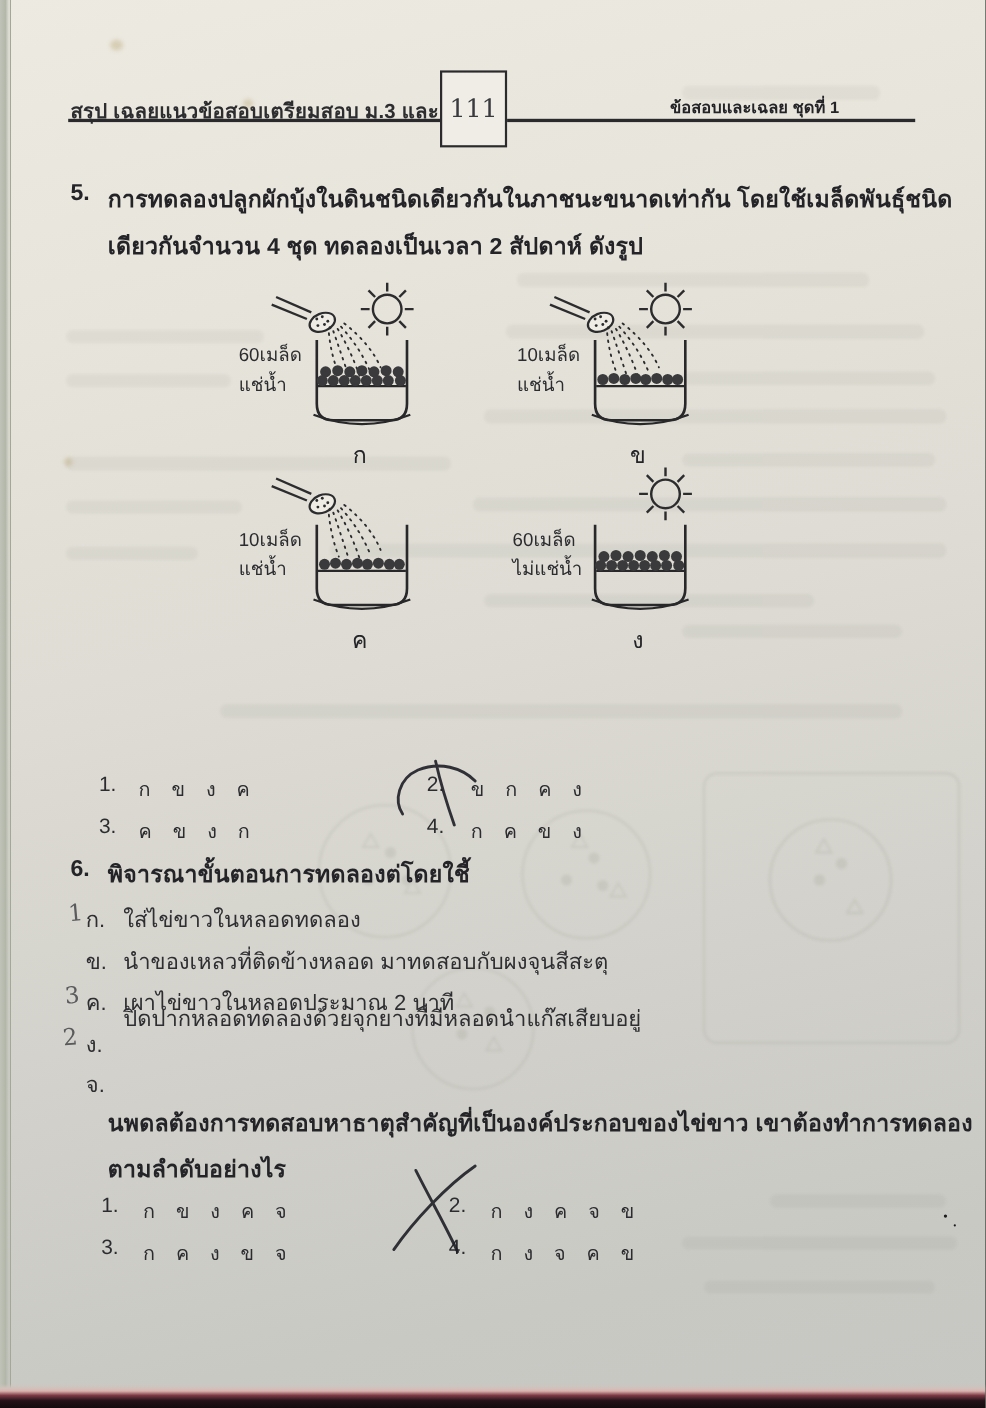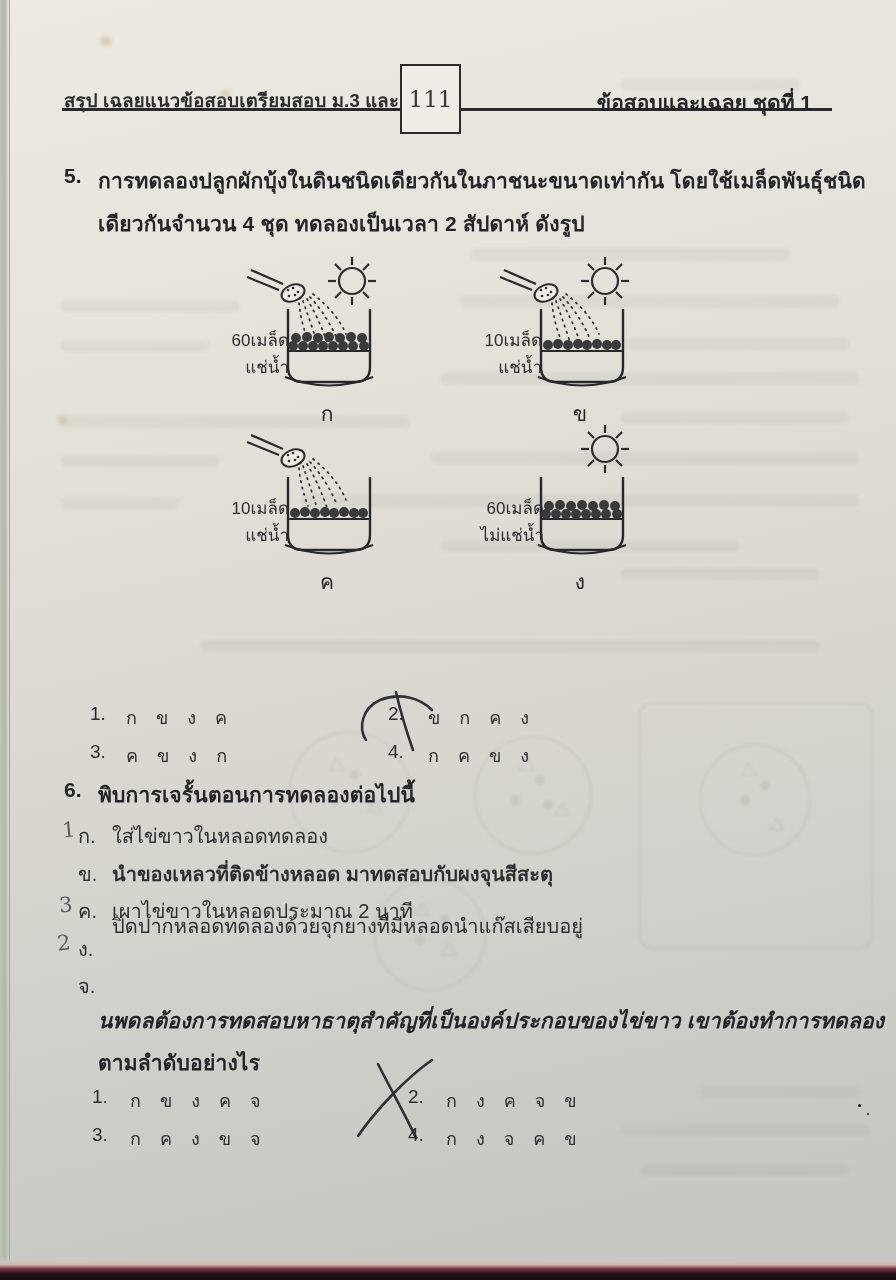--- a/index.html
+++ b/index.html
@@ -3,35 +3,35 @@
 <meta charset="utf-8">
 <style>
   html,body{margin:0;padding:0;background:#3a3a38;}
   #stage{position:relative;width:896px;height:1280px;overflow:hidden;
     font-family:"Liberation Sans","DejaVu Sans",sans-serif;
     background:linear-gradient(168deg,#edeae2 0%,#e7e4db 22%,#dddbd3 46%,#d2d1cb 68%,#c9c9c4 88%,#c6c6c2 100%);}
   .abs{position:absolute;}
   .nowrap{white-space:nowrap;}
   
   .hdr-left{left:64px;top:86px;font-size:18.5px;font-weight:600;color:#2d2d30;letter-spacing:.2px;}
-  .hdr-right{left:560px;top:86px;width:252px;text-align:right;font-size:21px;font-weight:700;color:#242428;}
+  .hdr-right{left:560px;top:86px;width:252px;text-align:center;font-size:15px;font-weight:700;color:#242428;}
   .hdr-rule{left:62px;top:108px;width:770px;height:3px;background:#2a2a2c;}
   .pagebox{left:400px;top:64px;width:57px;height:66px;border:2.5px solid #2b2b2d;background:#efede6;
     display:flex;align-items:center;justify-content:center;z-index:4;}
   .pagebox span{font-family:"DejaVu Serif","Liberation Serif",serif;font-size:23px;color:#3a3a3e;}
   
   .qnum{font-size:21px;font-weight:700;color:#242428;}
   .qline{font-size:21px;font-weight:700;color:#242428;letter-spacing:.2px;text-align:right;}
   .step{font-size:20px;color:#2e2e32;}
   .choice-num{font-size:19px;color:#2c2c30;}
   .choice-txt{font-size:18px;color:#2c2c30;letter-spacing:3px;word-spacing:8px;}
   .pencil{font-size:21px;color:#5b5b5d;transform:rotate(-5deg);font-family:"DejaVu Serif","Liberation Serif",serif;}
   
   .cell{width:210px;height:175px;}
-  .pot-label{left:2px;top:72px;width:72px;text-align:right;font-size:17px;line-height:27px;color:#2c2c30;}
+  .pot-label{left:2px;top:54px;width:72px;text-align:left;font-size:17px;line-height:27px;color:#2c2c30;}
   .pot-letter{left:68px;top:142px;width:88px;text-align:center;font-size:21px;color:#242428;}
   .cell svg{position:absolute;left:0;top:0;}
   
   .ghosts{left:0;top:0;z-index:1;}
   .content{z-index:2;}
   .marks{z-index:5;}
   .edge-left{left:0;top:0;width:9px;height:1280px;z-index:6;
     background:linear-gradient(90deg,#c0c4b8 0%,#b2b7aa 55%,rgba(170,175,160,0) 100%);
     border-right:1px solid rgba(140,146,130,.55);}
   .edge-bottom{left:0;top:1258px;width:896px;height:22px;z-index:6;
@@ -343,40 +343,40 @@
   <div class="abs content choice-txt nowrap" style="left:428px;top:741px;">ก ค ข ง</div>
 
   <svg class="abs marks" style="left:356px;top:690px;" width="80" height="64" viewBox="0 0 80 64">
     <g stroke="#1e1e26" stroke-width="2.6" fill="none" stroke-linecap="round" opacity=".9">
       <path d="M10,50 C2,38 6,18 24,10 C44,2 64,8 76,20"></path>
       <path d="M40,2 C44,20 50,40 57,60"></path>
     </g>
   </svg>
 
   <div class="abs content qnum" style="left:64px;top:778px;">6.</div>
-  <div class="abs content qline nowrap" style="left:98px;top:778px;">พิบการเจรั้นตอนการทดลองต่อไปนี้</div>
+  <div class="abs content qline nowrap" style="left:98px;top:778px;">พิจารณาขั้นตอนการทดลองต่โดยใชี้</div>
 
   <div class="abs content pencil" style="left:62px;top:818px;">1</div>
   <div class="abs content step" style="left:78px;top:820px;">ก.</div>
   <div class="abs content step nowrap" style="left:112px;top:820px;">ใส่ไข่ขาวในหลอดทดลอง</div>
 
   <div class="abs content step" style="left:78px;top:858px;">ข.</div>
-  <div class="abs content step nowrap" style="left:112px;top:858px;font-weight:bold;">นำของเหลวที่ติดข้างหลอด มาทดสอบกับผงจุนสีสะตุ</div>
+  <div class="abs content step nowrap" style="left:112px;top:858px;">นำของเหลวที่ติดข้างหลอด มาทดสอบกับผงจุนสีสะตุ</div>
 
   <div class="abs content pencil" style="left:59px;top:893px;">3</div>
   <div class="abs content step" style="left:78px;top:895px;">ค.</div>
   <div class="abs content step nowrap" style="left:112px;top:895px;">เผาไข่ขาวในหลอดประมาณ 2 นาที</div>
 
   <div class="abs content pencil" style="left:57px;top:931px;">2</div>
   <div class="abs content step" style="left:78px;top:933px;">ง.</div>
   <div class="abs content step nowrap" style="left:112px;top:910px;">ปิดปากหลอดทดลองด้วยจุกยางที่มีหลอดนำแก๊สเสียบอยู่</div>
 
   <div class="abs content step" style="left:78px;top:970px;">จ.</div>
 
-  <div class="abs content qline nowrap" style="left:98px;top:1004px;font-style:italic;">นพดลต้องการทดสอบหาธาตุสำคัญที่เป็นองค์ประกอบของไข่ขาว เขาต้องทำการทดลอง</div>
+  <div class="abs content qline nowrap" style="left:98px;top:1004px;">นพดลต้องการทดสอบหาธาตุสำคัญที่เป็นองค์ประกอบของไข่ขาว เขาต้องทำการทดลอง</div>
   <div class="abs content qline nowrap" style="left:98px;top:1046px;">ตามลำดับอย่างไร</div>
 
   <div class="abs content choice-num" style="left:92px;top:1086px;">1.</div>
   <div class="abs content choice-txt nowrap" style="left:130px;top:1086px;">ก ข ง ค จ</div>
   <div class="abs content choice-num" style="left:408px;top:1086px;">2.</div>
   <div class="abs content choice-txt nowrap" style="left:446px;top:1086px;">ก ง ค จ ข</div>
   <div class="abs content choice-num" style="left:92px;top:1124px;">3.</div>
   <div class="abs content choice-txt nowrap" style="left:130px;top:1124px;">ก ค ง ข จ</div>
   <div class="abs content choice-num" style="left:408px;top:1124px;">4.</div>
   <div class="abs content choice-txt nowrap" style="left:446px;top:1124px;">ก ง จ ค ข</div>

